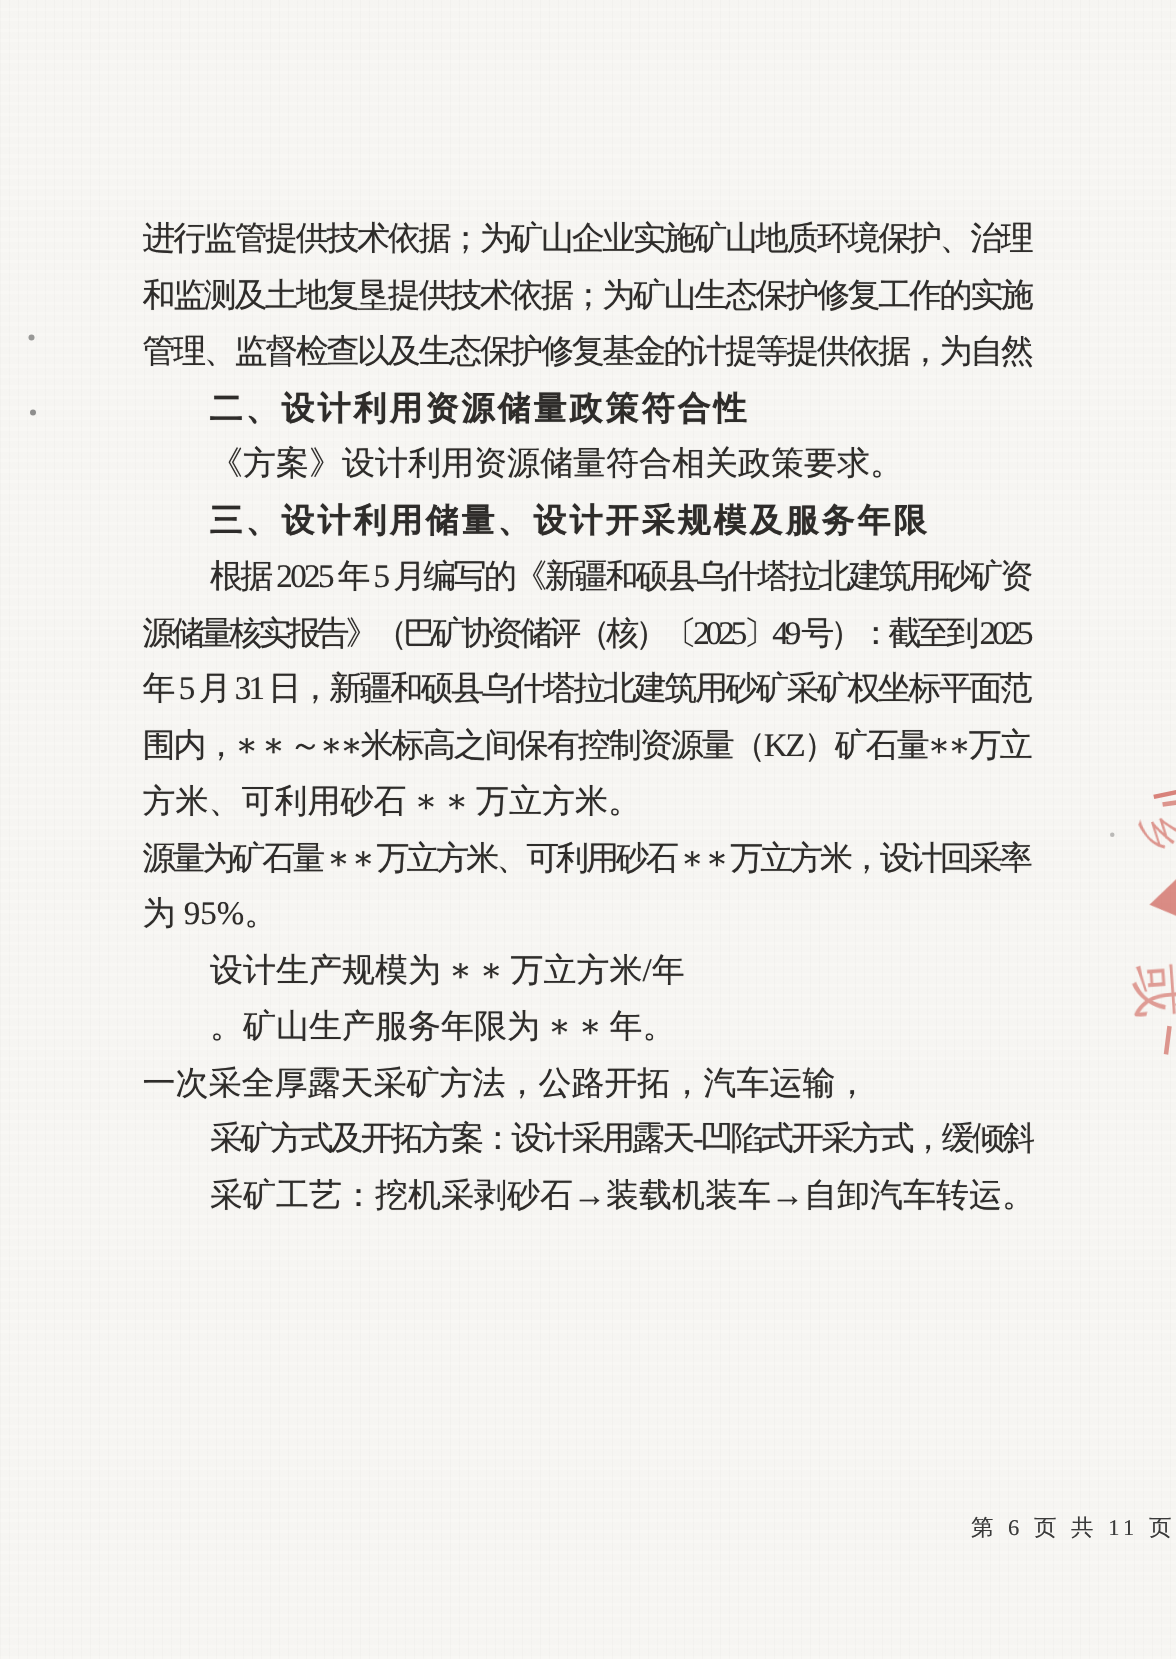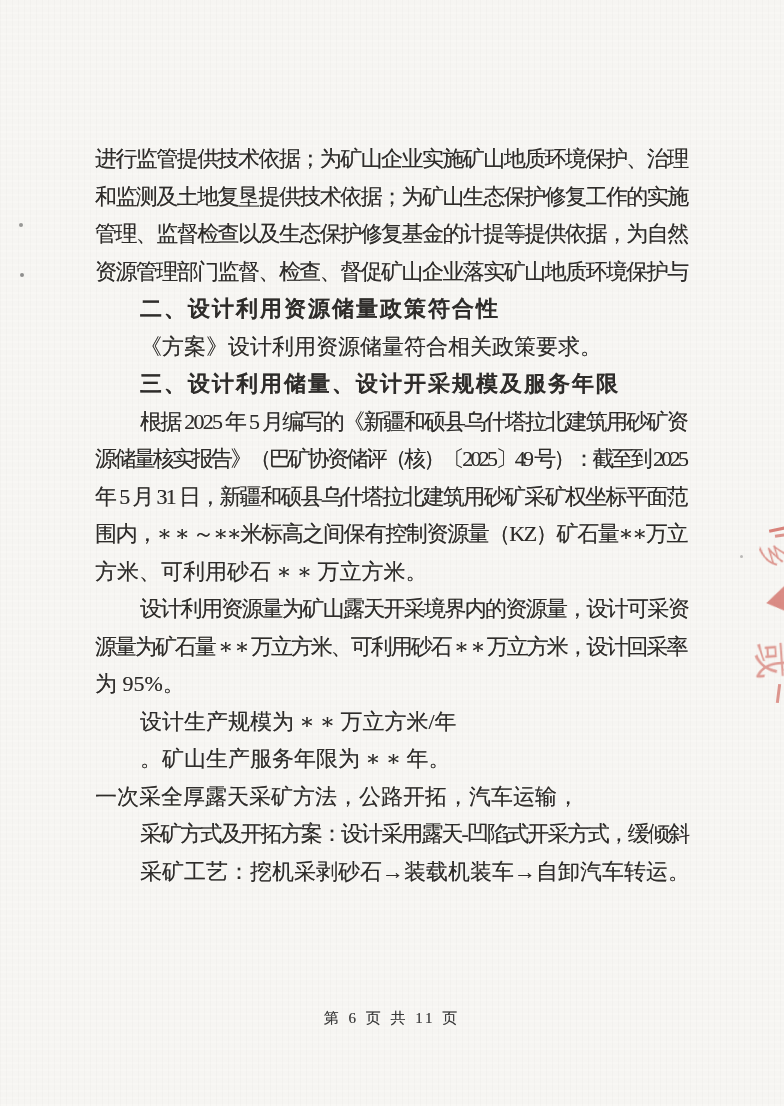--- a/index.html
+++ b/index.html
@@ -21,21 +21,21 @@
   }
   .line{
     height:37.5px;line-height:37.5px;white-space:nowrap;
     overflow:visible;
   }
   .line.justify{white-space:normal;text-align:justify;text-align-last:justify;height:37.5px;overflow:hidden;}
   .line.indent{padding-left:45px;}
   .line.bold{font-weight:700;letter-spacing:2px;}
   .footer{
     position:absolute;left:0;top:1009px;width:784px;
-    text-align:center;font-size:15px;letter-spacing:3px;color:#3a3a3a;
+    text-align:right;font-size:15px;letter-spacing:3px;color:#3a3a3a;
     text-shadow:0 0 .4px rgba(58,58,58,.5);
   }
   
   .seal{position:absolute;color:rgba(199,69,58,.72);pointer-events:none;}
   .seal-dash1{left:769px;top:528px;width:17px;height:3px;background:rgba(199,69,58,.65);transform:rotate(-12deg);}
   .seal-dash2{left:775px;top:534px;width:12px;height:3px;background:rgba(199,69,58,.55);transform:rotate(-8deg);}
   .seal-squiggle{left:761px;top:538px;font-size:25px;transform:rotate(74deg);opacity:.75;filter:blur(.3px);}
   .seal-wedge{left:766px;top:585px;width:0;height:0;
     border-right:22px solid rgba(199,69,58,.6);
     border-top:17px solid transparent;border-bottom:12px solid transparent;
@@ -49,30 +49,28 @@
 </style>
 </head>
 <body>
 
 <div class="page">
 
   <div class="doc-body">
       <div class="line justify" style="white-space: nowrap; letter-spacing: -1.56379px; text-align-last: auto; text-align: left;">进行监管提供技术依据；为矿山企业实施矿山地质环境保护、治理</div>
       <div class="line justify" style="white-space: nowrap; letter-spacing: -1.56379px; text-align-last: auto; text-align: left;">和监测及土地复垦提供技术依据；为矿山生态保护修复工作的实施</div>
       <div class="line justify" style="white-space: nowrap; letter-spacing: -1.56379px; text-align-last: auto; text-align: left;">管理、监督检查以及生态保护修复基金的计提等提供依据，为自然</div>
-      <div class="line justify" style="white-space: nowrap; letter-spacing: -1.56379px; text-align-last: auto; text-align: left;">资源管理部门监督、检查、督促矿山企业落实矿山地质环境保护与</div>
       <div class="line bold indent" style="white-space: nowrap;">二、设计利用资源储量政策符合性</div>
       <div class="line indent" style="white-space: nowrap;">《方案》设计利用资源储量符合相关政策要求。</div>
       <div class="line bold indent" style="white-space: nowrap;">三、设计利用储量、设计开采规模及服务年限</div>
       <div class="line indent justify" style="white-space: nowrap; letter-spacing: -1.75606px; text-align-last: auto; text-align: left;">根据 2025 年 5 月编写的《新疆和硕县乌什塔拉北建筑用砂矿资</div>
       <div class="line justify" style="white-space: nowrap; letter-spacing: -2.67632px; text-align-last: auto; text-align: left;">源储量核实报告》（巴矿协资储评（核）〔2025〕49 号）：截至到 2025</div>
       <div class="line justify" style="white-space: nowrap; letter-spacing: -1.67941px; text-align-last: auto; text-align: left;">年 5 月 31 日，新疆和硕县乌什塔拉北建筑用砂矿采矿权坐标平面范</div>
       <div class="line justify" style="white-space: nowrap; letter-spacing: -1.33182px; text-align-last: auto; text-align: left;">围内，∗ ∗ ～∗∗米标高之间保有控制资源量（KZ）矿石量∗∗万立</div>
       <div class="line" style="white-space: nowrap;">方米、可利用砂石 ∗ ∗ 万立方米。</div>
-      <div class="line indent justify" style="white-space: nowrap; letter-spacing: -1.70556px; text-align-last: auto; text-align: left;">设计利用资源量为矿山露天开采境界内的资源量，设计可采资</div>
       <div class="line justify" style="white-space: nowrap; letter-spacing: -2.03889px; text-align-last: auto; text-align: left;">源量为矿石量 ∗ ∗ 万立方米、可利用砂石 ∗ ∗ 万立方米，设计回采率</div>
       <div class="line" style="white-space: nowrap;">为 95%。</div>
       <div class="line indent" style="white-space: nowrap;">设计生产规模为 ∗ ∗ 万立方米/年</div>
       <div class="line indent" style="white-space: nowrap;">。矿山生产服务年限为 ∗ ∗ 年。</div>
       <div class="line" style="white-space: nowrap;">一次采全厚露天采矿方法，公路开拓，汽车运输，</div>
       <div class="line indent justify" style="white-space: nowrap; letter-spacing: -1.9px; text-align-last: auto; text-align: left;">采矿方式及开拓方案：设计采用露天-凹陷式开采方式，缓倾斜</div>
       <div class="line indent" style="white-space: nowrap;">采矿工艺：挖机采剥砂石→装载机装车→自卸汽车转运。</div>
     </div>
 
   <div class="footer">第 6 页 共 11 页</div>

